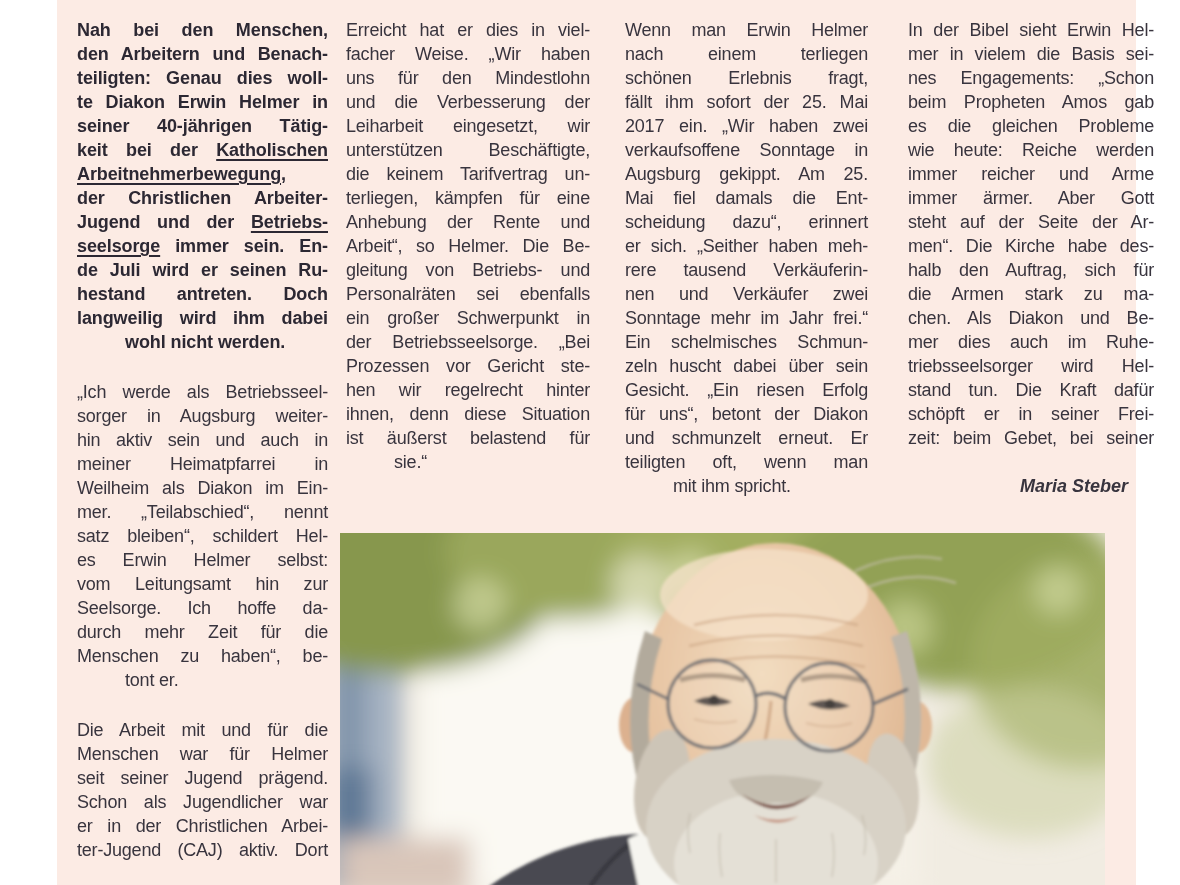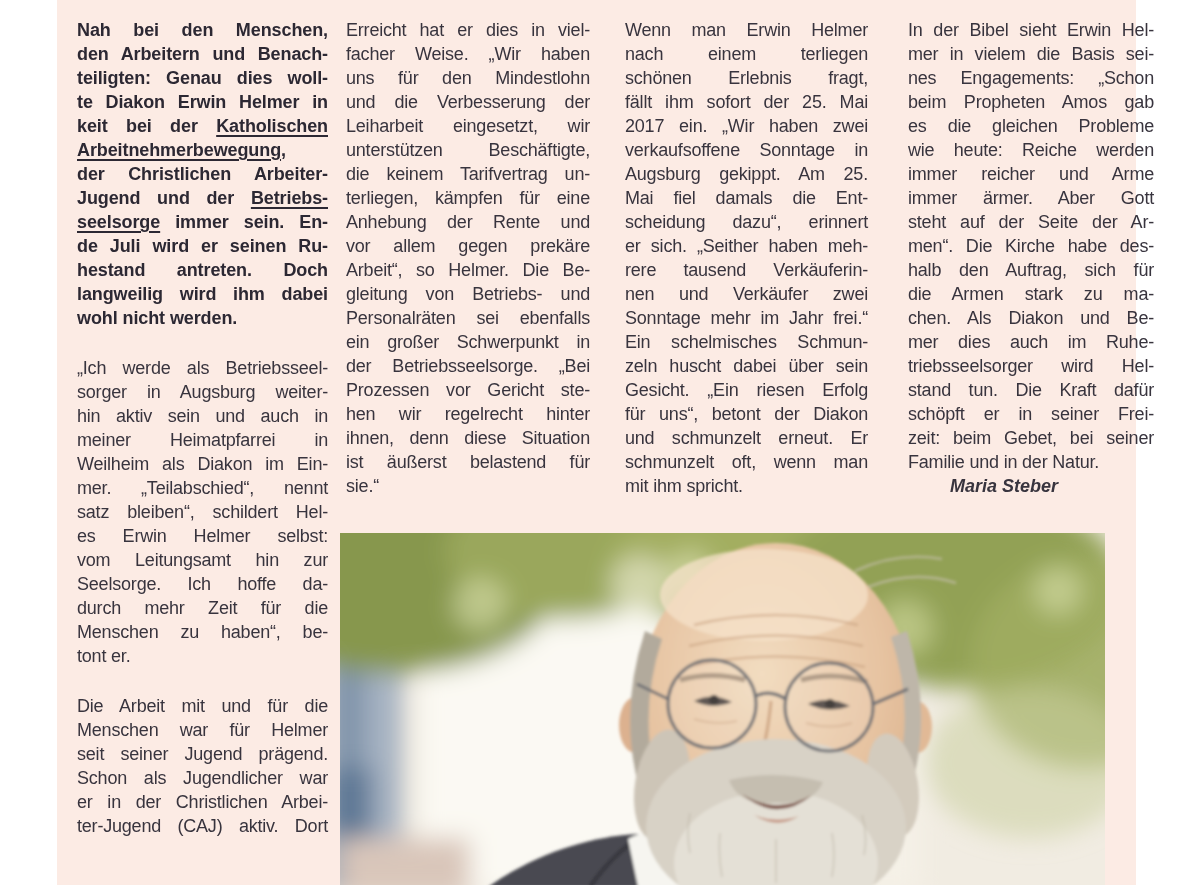--- a/index.html
+++ b/index.html
@@ -16,44 +16,45 @@
     position:absolute; top:18px; color:#38343e;
     font-size:18px; line-height:24px; letter-spacing:-0.2px;
   }
   #col1 { left:77px;  width:251px; }
   #col2 { left:346px; width:244px; }
   #col3 { left:625px; width:243px; }
   #col4 { left:908px; width:246px; }
   .para { margin:0 0 26px 0; }
   .para.bold { font-weight:700; color:#2c2833; letter-spacing:-0.1px; }
   .line { text-align:justify; text-align-last:justify; -moz-text-align-last:justify; white-space:normal; }
-  .line.last { text-align-last:left; -moz-text-align-last:left; }
+  .line.last { text-align-last:left;margin-left:48px; -moz-text-align-last:left; }
   .u { text-decoration:underline; text-underline-offset:3px; text-decoration-thickness:1.8px; }
   .byline {
-    position:absolute; left:812px; top:474px; width:246px; line-height:24px;
+    position:absolute; left:882px; top:474px; width:246px; line-height:24px;
     text-align:right; font-style:italic; font-weight:700; font-size:18px; color:#38343e;
   }
   .photo {
     position:absolute; left:340px; top:533px; width:765px; height:352px;
     overflow:hidden; background:#f1ece2;
   }
   .photo svg { display:block; width:100%; height:100%; }
 </style>
 </head>
 <body>
 
 <div class="page">
   <div class="paper"></div>
 
   <div class="col" id="col1">
       <div class="para bold">
         <div class="line">Nah bei den Menschen,</div>
         <div class="line">den Arbeitern und Benach-</div>
         <div class="line">teiligten: Genau dies woll-</div>
         <div class="line">te Diakon Erwin Helmer in</div>
+        <div class="line">seiner 40-jährigen Tätig-</div>
         <div class="line">keit bei der <span class="u">Katholischen</span></div>
         <div class="line"><span class="u">Arbeitnehmerbewegung</span>,</div>
         <div class="line">der Christlichen Arbeiter-</div>
         <div class="line">Jugend und der <span class="u">Betriebs-</span></div>
         <div class="line"><span class="u">seelsorge</span> immer sein. En-</div>
         <div class="line">de Juli wird er seinen Ru-</div>
         <div class="line">hestand antreten. Doch</div>
         <div class="line">langweilig wird ihm dabei</div>
         <div class="line last">wohl nicht werden.</div>
       </div>
@@ -85,21 +86,20 @@
       <div class="para">
         <div class="line">Erreicht hat er dies in viel-</div>
         <div class="line">facher Weise. „Wir haben</div>
         <div class="line">uns für den Mindestlohn</div>
         <div class="line">und die Verbesserung der</div>
         <div class="line">Leiharbeit eingesetzt, wir</div>
         <div class="line">unterstützen Beschäftigte,</div>
         <div class="line">die keinem Tarifvertrag un-</div>
         <div class="line">terliegen, kämpfen für eine</div>
         <div class="line">Anhebung der Rente und</div>
-        <div class="line">vor allem gegen prekäre</div>
         <div class="line">Arbeit“, so Helmer. Die Be-</div>
         <div class="line">gleitung von Betriebs- und</div>
         <div class="line">Personalräten sei ebenfalls</div>
         <div class="line">ein großer Schwerpunkt in</div>
         <div class="line">der Betriebsseelsorge. „Bei</div>
         <div class="line">Prozessen vor Gericht ste-</div>
         <div class="line">hen wir regelrecht hinter</div>
         <div class="line">ihnen, denn diese Situation</div>
         <div class="line">ist äußerst belastend für</div>
         <div class="line last">sie.“</div>
@@ -118,21 +118,21 @@
         <div class="line">scheidung dazu“, erinnert</div>
         <div class="line">er sich. „Seither haben meh-</div>
         <div class="line">rere tausend Verkäuferin-</div>
         <div class="line">nen und Verkäufer zwei</div>
         <div class="line">Sonntage mehr im Jahr frei.“</div>
         <div class="line">Ein schelmisches Schmun-</div>
         <div class="line">zeln huscht dabei über sein</div>
         <div class="line">Gesicht. „Ein riesen Erfolg</div>
         <div class="line">für uns“, betont der Diakon</div>
         <div class="line">und schmunzelt erneut. Er</div>
-        <div class="line">schmunzelt oft, wenn man</div>
+        <div class="line">teiligten oft, wenn man</div>
         <div class="line last">mit ihm spricht.</div>
       </div>
     </div>
   <div class="col" id="col4">
       <div class="para">
         <div class="line">In der Bibel sieht Erwin Hel-</div>
         <div class="line">mer in vielem die Basis sei-</div>
         <div class="line">nes Engagements: „Schon</div>
         <div class="line">beim Propheten Amos gab</div>
         <div class="line">es die gleichen Probleme</div>
@@ -142,21 +142,20 @@
         <div class="line">steht auf der Seite der Ar-</div>
         <div class="line">men“. Die Kirche habe des-</div>
         <div class="line">halb den Auftrag, sich für</div>
         <div class="line">die Armen stark zu ma-</div>
         <div class="line">chen. Als Diakon und Be-</div>
         <div class="line">mer dies auch im Ruhe-</div>
         <div class="line">triebsseelsorger wird Hel-</div>
         <div class="line">stand tun. Die Kraft dafür</div>
         <div class="line">schöpft er in seiner Frei-</div>
         <div class="line">zeit: beim Gebet, bei seiner</div>
-        <div class="line last">Familie und in der Natur.</div>
       </div>
     </div>
 
   <div class="byline">Maria Steber</div>
 
   <div class="photo">
     <svg viewBox="0 0 765 352" preserveAspectRatio="none" aria-hidden="true">
       <defs>
         <radialGradient id="skin" cx="45%" cy="38%" r="78%">
           <stop offset="0%" stop-color="#f2dcc0"></stop>

